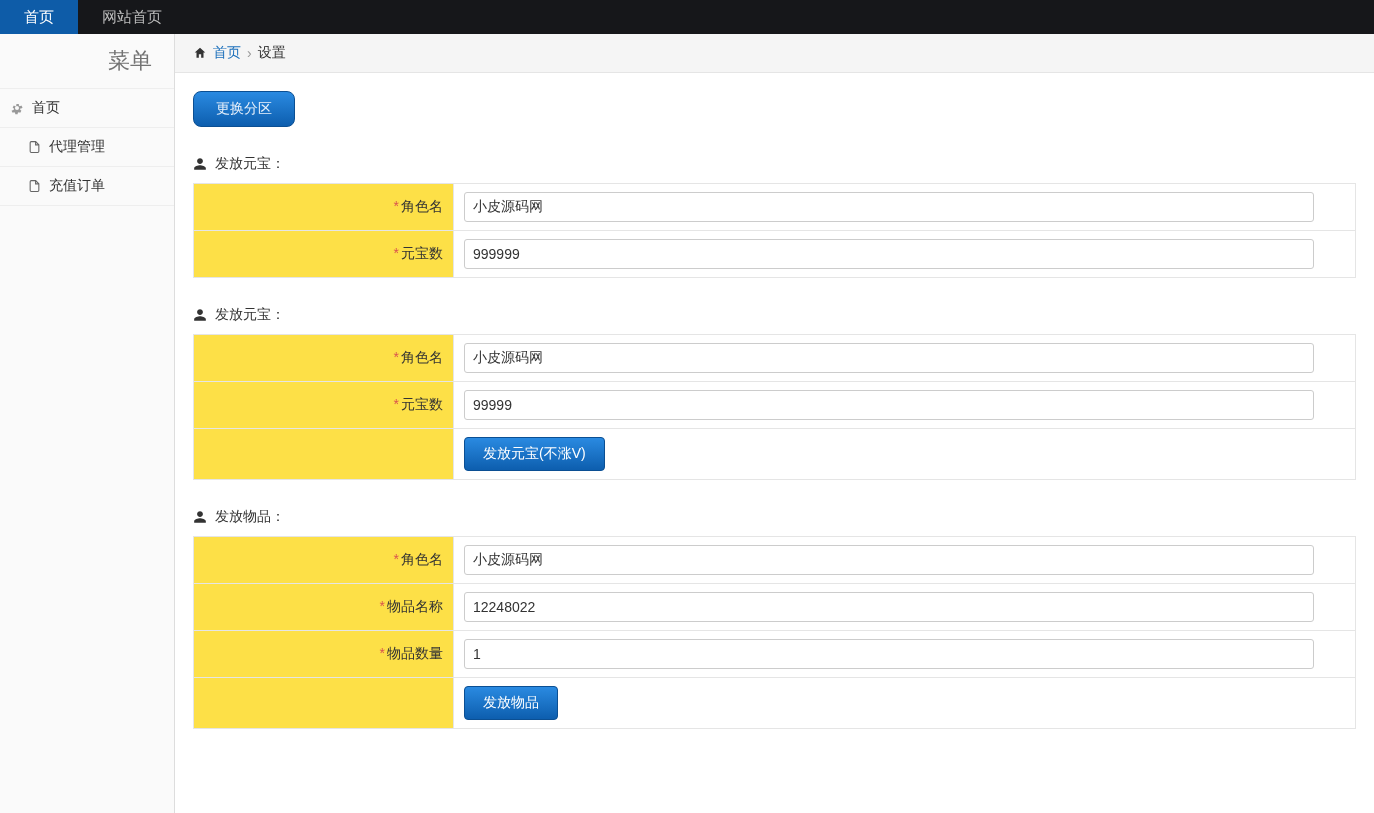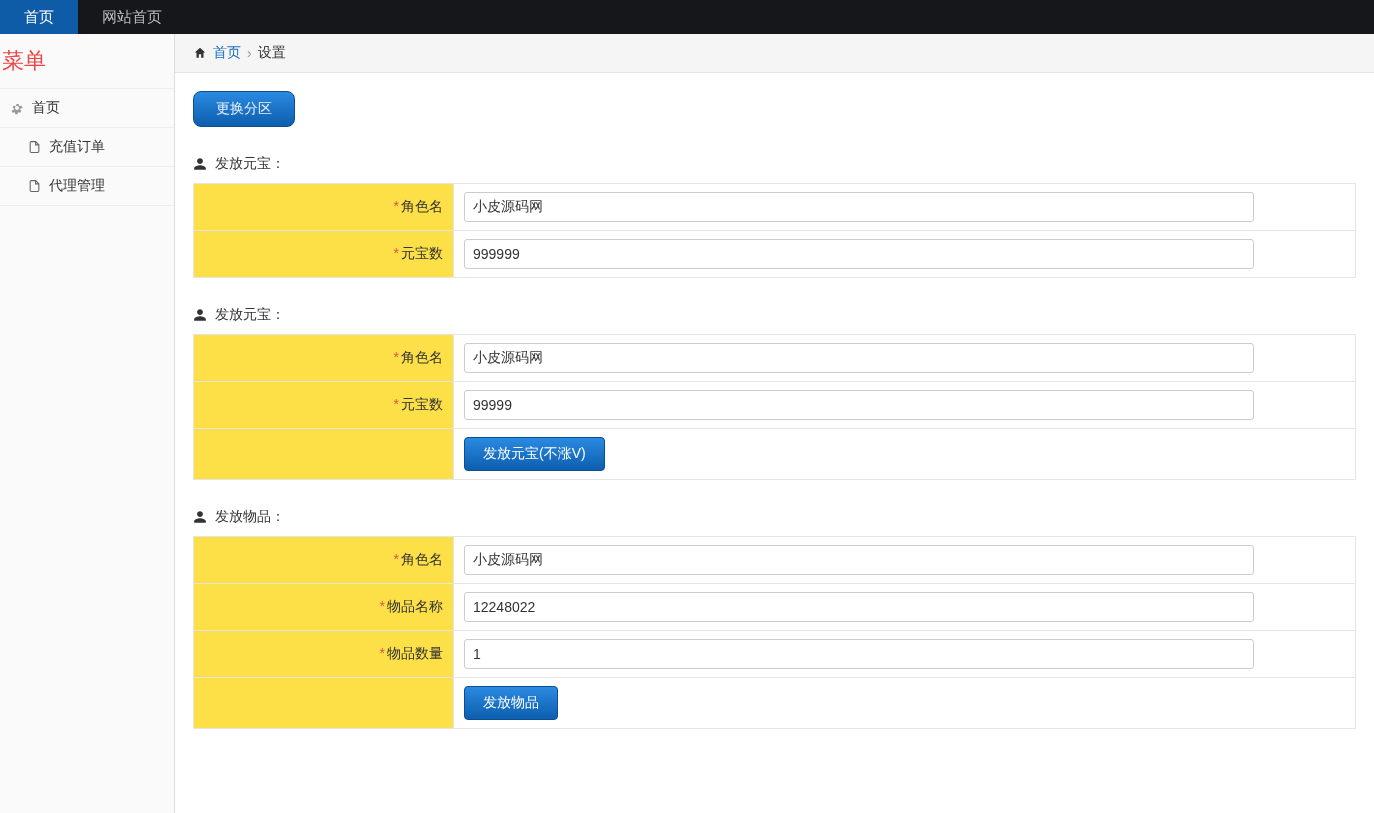--- a/index.html
+++ b/index.html
@@ -5,21 +5,21 @@
     * { margin: 0; padding: 0; box-sizing: border-box; }
     body { font-family: "Microsoft YaHei", Arial, sans-serif; background: #fff; color: #333; font-size: 14px; }
 
     .topnav { background: #16171a; height: 34px; display: flex; }
     .topnav-item { padding: 0 24px; color: #bbb; line-height: 34px; font-size: 15px; cursor: pointer; }
     .topnav-item.active { background: #0e5ca8; color: #fff; }
 
     .layout { display: flex; }
 
     .sidebar { width: 175px; background: #fafafa; border-right: 1px solid #ddd; min-height: 779px; }
-    .sidebar-title { font-size: 22px; font-weight: 500; padding: 12px 2px; color: #ef4444; }
+    .sidebar-title { font-size: 22px; font-weight: 500; padding: 12px 22px; color: #737373; text-align: right; }
     .side-item { display: flex; align-items: center; padding: 10px 10px; border-top: 1px solid #eee; cursor: pointer; color: #333; gap: 8px; }
     .side-item.sub { padding-left: 28px; }
     .side-item:last-child { border-bottom: 1px solid #eee; }
 
     .gear-icon, .file-icon, .home-icon, .person-icon {
       display: inline-block; vertical-align: middle;
     }
     .gear-icon svg, .file-icon svg, .home-icon svg, .person-icon svg { display:block; }
 
     .main { flex: 1; background: #fff; }
@@ -42,21 +42,21 @@
 
     .section-header { display:flex; align-items:center; gap:8px; margin-top: 28px; margin-bottom: 10px; color:#333; }
 
     .form-table { width: 100%; border-collapse: collapse; }
     .form-table td { border: 1px solid #e5e5e5; padding: 8px 10px; vertical-align: middle; }
     .form-table td.label-cell { width: 260px; text-align: right; color: #333; background:#fde047; }
     .form-table td.input-cell { background:#fff; }
     .required { color: #d9534f; margin-right: 2px; }
 
     .text-input {
-      width: 790px;
+      width: 850px;
       padding: 6px 8px;
       border: 1px solid #ccc;
       border-radius: 3px;
       font-size: 14px;
       color:#333;
     }
 
     .action-btn {
       display:inline-block;
       padding: 7px 18px;
@@ -90,31 +90,31 @@
       <span>首页</span>
     </div>
 
     <div class="side-item sub">
       <span class="file-icon">
         <svg width="13" height="14" viewBox="0 0 24 24" fill="none" stroke="#666" stroke-width="2">
             <path d="M14 2H6a2 2 0 0 0-2 2v16a2 2 0 0 0 2 2h12a2 2 0 0 0 2-2V8z"></path>
             <polyline points="14 2 14 8 20 8"></polyline>
           </svg>
       </span>
-      <span>充值订单</span>
+      <span>代理管理</span>
     </div>
 
     <div class="side-item sub">
       <span class="file-icon">
         <svg width="13" height="14" viewBox="0 0 24 24" fill="none" stroke="#666" stroke-width="2">
             <path d="M14 2H6a2 2 0 0 0-2 2v16a2 2 0 0 0 2 2h12a2 2 0 0 0 2-2V8z"></path>
             <polyline points="14 2 14 8 20 8"></polyline>
           </svg>
       </span>
-      <span>代理管理</span>
+      <span>充值订单</span>
     </div>
 
   </aside>
 
   <main class="main">
     <div class="breadcrumb">
       <span class="home-icon">
         <svg width="14" height="14" viewBox="0 0 24 24" fill="#333">
             <path d="M12 3l9 8h-3v9h-4v-6H10v6H6v-9H3z"></path>
           </svg>

